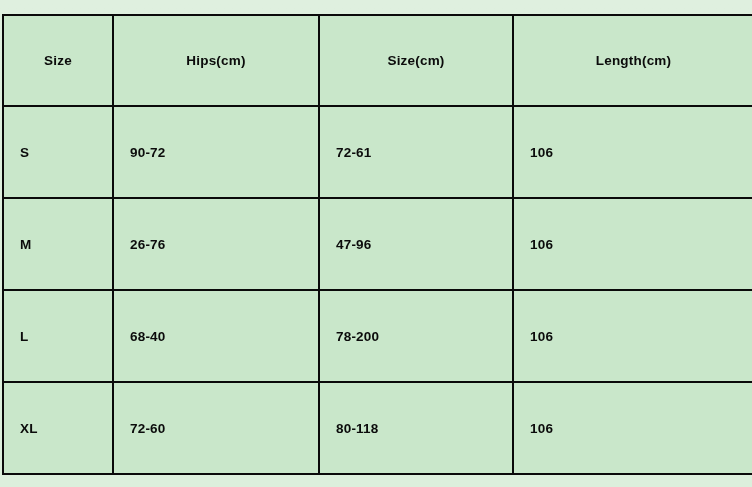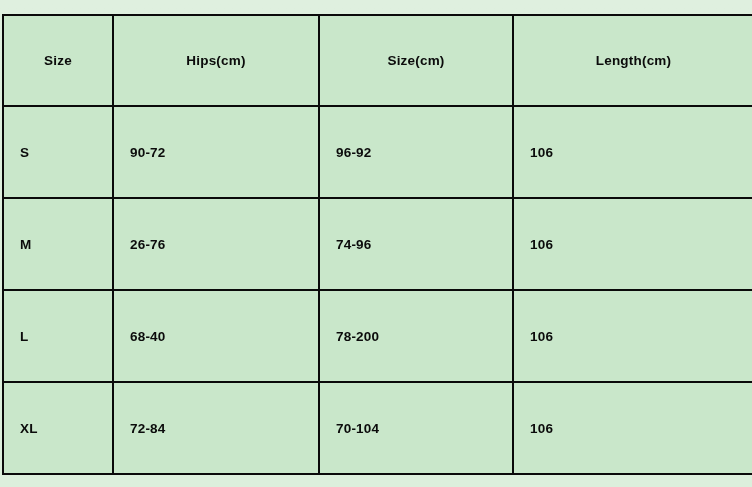--- a/index.html
+++ b/index.html
@@ -87,41 +87,41 @@
         <th class="header-cell">Hips(cm)</th>
         <th class="header-cell">Size(cm)</th>
         <th class="header-cell col-last">Length(cm)</th>
       </tr>
     </thead>
     <tbody>
 
       <tr class="body-row">
         <td class="size-cell">S</td>
         <td>90-72</td>
-        <td>96-92</td>
+        <td>72-61</td>
         <td class="col-last">106</td>
       </tr>
 
       <tr class="body-row">
         <td class="size-cell">M</td>
         <td>26-76</td>
-        <td>74-96</td>
+        <td>47-96</td>
         <td class="col-last">106</td>
       </tr>
 
       <tr class="body-row">
         <td class="size-cell">L</td>
         <td>68-40</td>
         <td>78-200</td>
         <td class="col-last">106</td>
       </tr>
 
       <tr class="body-row">
         <td class="size-cell">XL</td>
-        <td>72-84</td>
-        <td>70-104</td>
+        <td>72-60</td>
+        <td>80-118</td>
         <td class="col-last">106</td>
       </tr>
 
     </tbody>
   </table>
 
 </div>
 
 </body></html>

